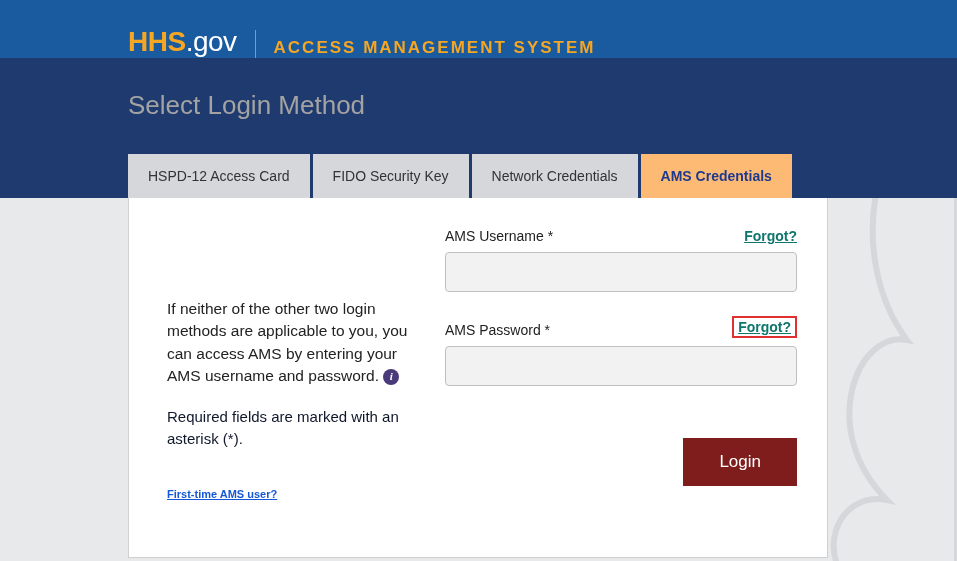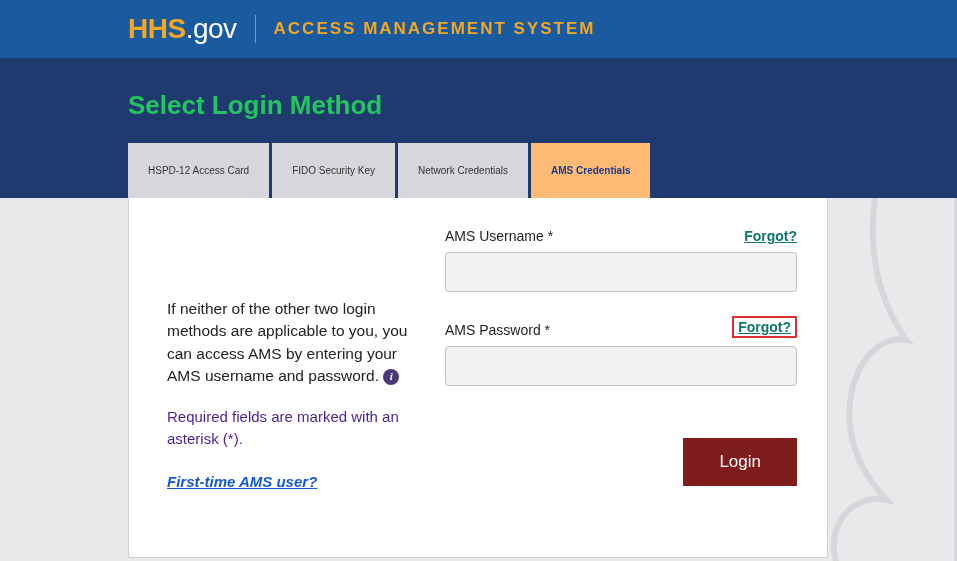--- a/index.html
+++ b/index.html
@@ -15,21 +15,21 @@
     position: absolute;
     right: 0; top: 0; bottom: 0;
     width: 350px;
     pointer-events: none;
     z-index: 0;
   }
   .top-bar {
     background: #1a5a9e;
     height: 58px;
     display: flex;
-    align-items: center;
+    align-items: flex-end;
     padding-left: 128px;
     position: relative;
     z-index: 2;
   }
   .logo {
     font-size: 28px;
     font-weight: bold;
     color: #f5a623;
     letter-spacing: -0.5px;
   }
@@ -48,36 +48,36 @@
   }
   .mid-bar {
     background: #1e3a6e;
     height: 140px;
     padding-left: 128px;
     padding-top: 32px;
     position: relative;
     z-index: 2;
   }
   .page-title {
-    color: #22c55e;
+    color: #a3a3a3;
     font-size: 26px;
-    font-weight: bold;
+    font-weight: normal;
   }
   .tab-row {
     position: absolute;
     left: 128px;
     bottom: 0;
     display: flex;
     gap: 3px;
   }
   .tab {
     background: #d5d7da;
     color: #333;
-    padding: 22px 20px;
-    font-size: 10px;
+    padding: 14px 20px;
+    font-size: 14px;
     cursor: pointer;
     border: none;
     white-space: nowrap;
   }
   .tab.active {
     background: #fdba74;
     color: #1e3a8e;
     font-weight: bold;
   }
   .content-card {
@@ -106,30 +106,29 @@
     background: #4a3a7a;
     color: #fff;
     font-size: 11px;
     font-weight: bold;
     align-items: center;
     justify-content: center;
     vertical-align: middle;
     font-style: italic;
     font-family: Georgia, serif;
   }
-  .req-note { font-size: 15px; line-height: 1.45; color: #4c1d95; margin-top: 18px; }
+  .req-note { font-size: 15px; line-height: 1.45; color: #0f172a; margin-top: 18px; }
   .first-time {
     display: inline-block;
-    margin-top: 24px;
+    margin-top: 39px;
     color: #1558d6;
     font-weight: bold;
     text-decoration: underline;
-    font-size: 15px;
-    cursor: pointer;
-    font-style: italic;
+    font-size: 11px;
+    cursor: pointer;
   }
   .right-col {
     flex: 1;
     padding-left: 10px;
   }
   .field-group { margin-bottom: 24px; }
   .field-header {
     display: flex;
     justify-content: space-between;
     align-items: flex-end;

